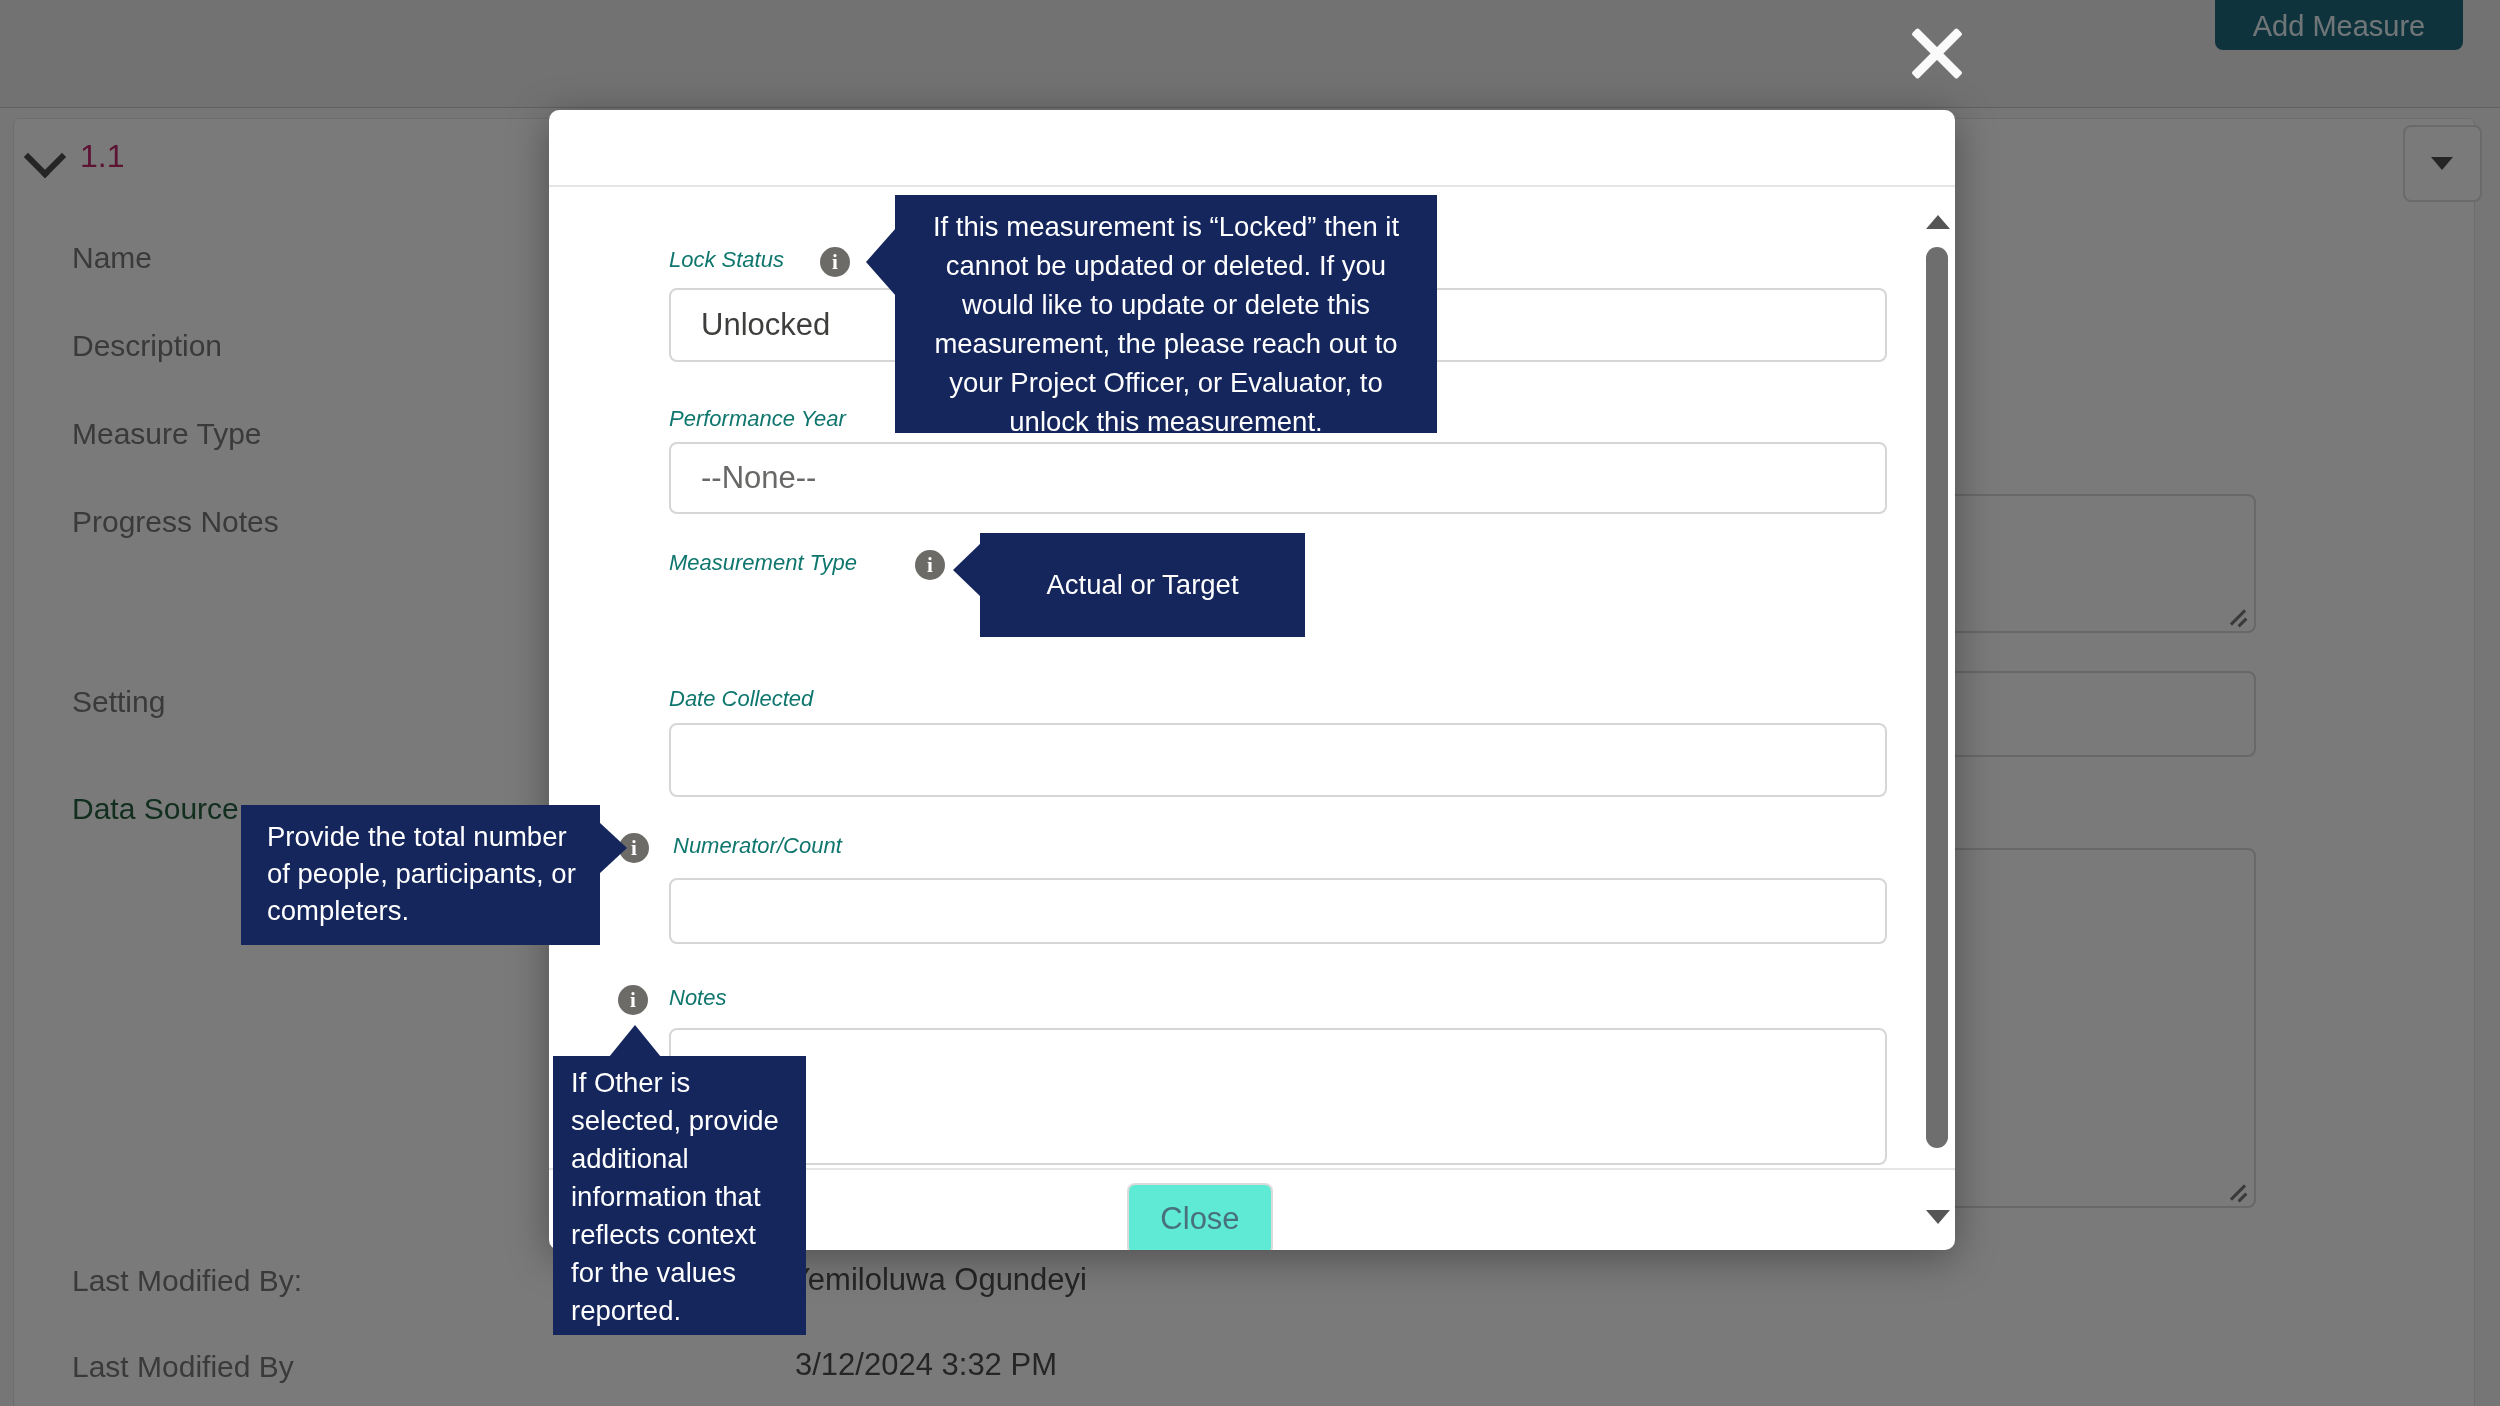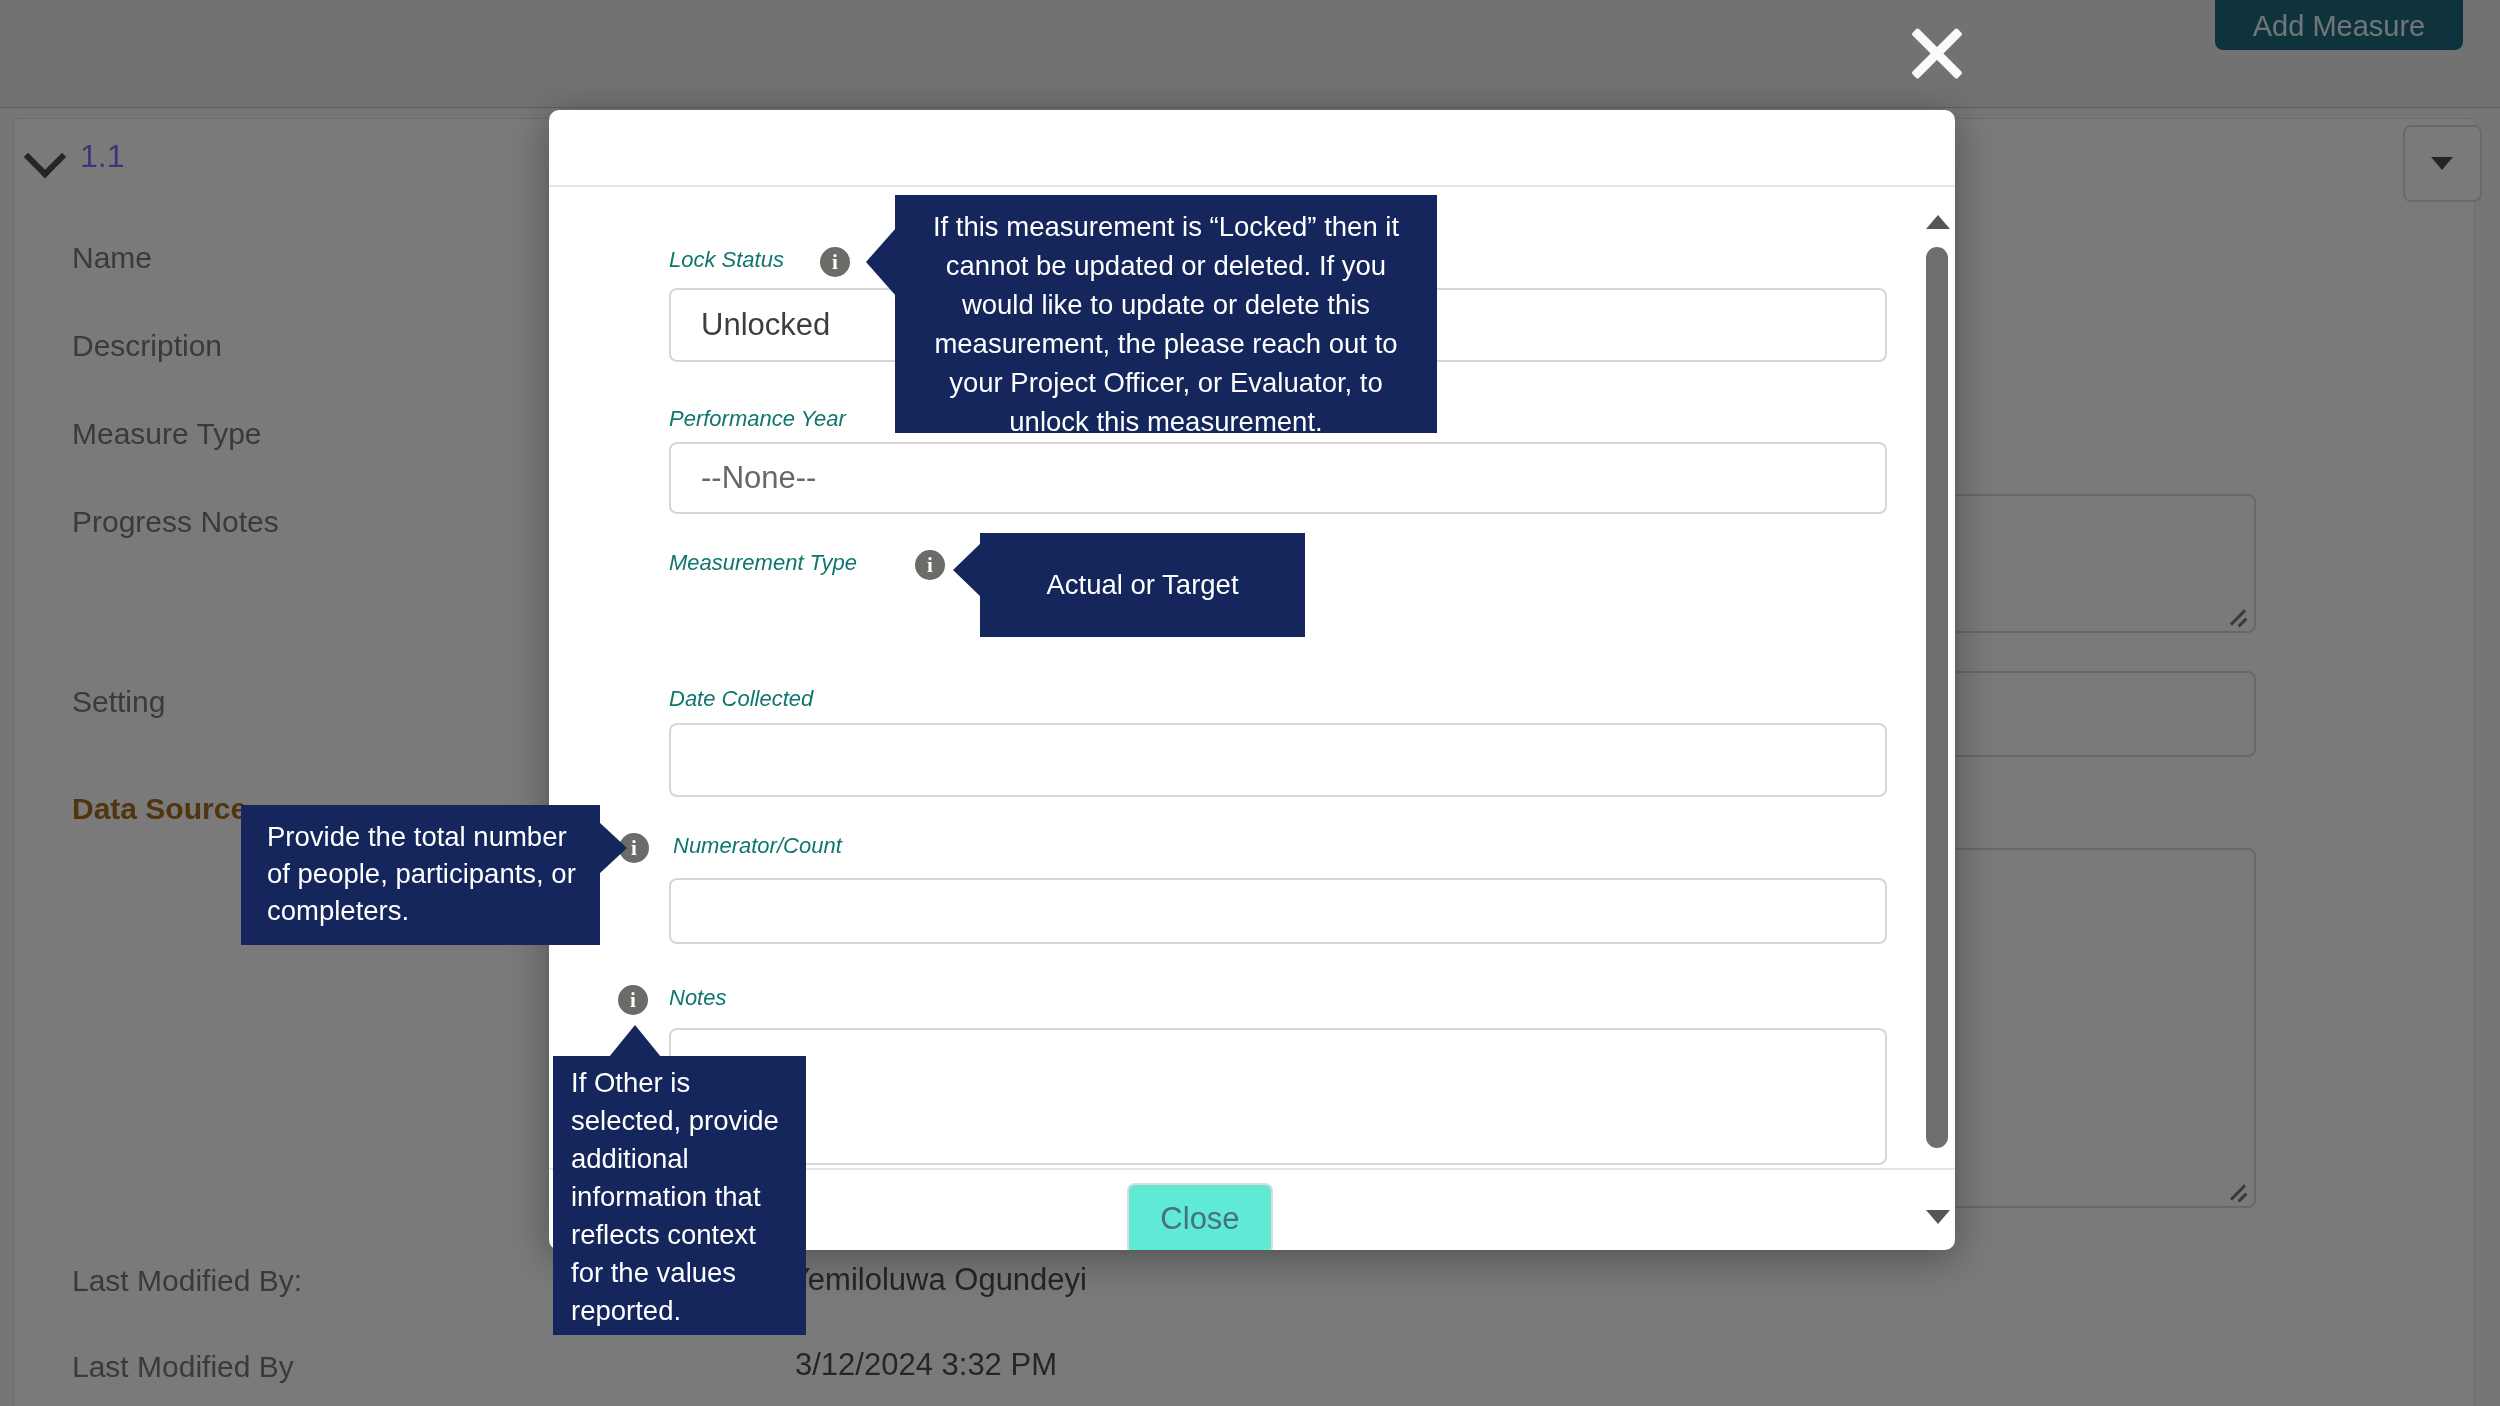--- a/index.html
+++ b/index.html
@@ -9,27 +9,27 @@
   
   .page{position:absolute;inset:0;z-index:1;padding-left:28px;}
   .topband{position:absolute;left:0;top:0;width:2500px;height:107px;background:#ececec;
            border-bottom:1px solid rgba(0,0,0,0.18);}
   .card{position:absolute;left:13px;top:118px;width:2460px;height:1300px;background:#ffffff;
         border:1px solid #e3e1e0;border-radius:6px;}
   .add-measure{position:absolute;left:2215px;top:-8px;width:248px;height:58px;background:#0c5f70;
         color:#e8f6f9;border:none;border-radius:8px;font-size:29px;text-align:center;line-height:66px;}
   .section-chevron{position:absolute;left:30px;top:142px;width:24px;height:24px;
         border-right:6px solid #3e3e3c;border-bottom:6px solid #3e3e3c;transform:rotate(45deg);}
-  .section-title{position:absolute;left:80px;top:138px;font-size:32px;color:#8b5cf6;font-weight:500;}
+  .section-title{position:absolute;left:80px;top:138px;font-size:32px;color:#be185d;font-weight:500;}
   .dd-btn{position:absolute;left:2403px;top:125px;width:75px;height:73px;background:#fff;
         border:2px solid #dddbda;border-radius:8px;}
   .dd-caret{position:absolute;left:26px;top:30px;width:0;height:0;
         border-left:11px solid transparent;border-right:11px solid transparent;border-top:13px solid #3e3e3c;}
   .bg-label{position:absolute;left:72px;font-size:30px;color:#706e6b;height:34px;}
-  .bg-label.bold{font-weight:700;color:#a16207;}
+  .bg-label.bold{font-weight:400;color:#14532d;}
   .bg-field{position:absolute;left:1183px;width:1069px;background:#fff;border:2px solid #d8d6d5;border-radius:8px;}
   .bg-value{position:absolute;font-size:31px;color:#3e3e3c;}
   .rhandle{position:absolute;right:4px;bottom:3px;width:22px;height:20px;}
   .rhandle i{position:absolute;background:#706e6b;height:3px;transform:rotate(-45deg);display:block;}
   .rhandle i:nth-child(1){width:20px;left:0;top:8px;}
   .rhandle i:nth-child(2){width:11px;left:9px;top:13px;}
 
   
   .overlay{position:absolute;inset:0;background:rgba(17,17,19,0.56);z-index:10;}
 

